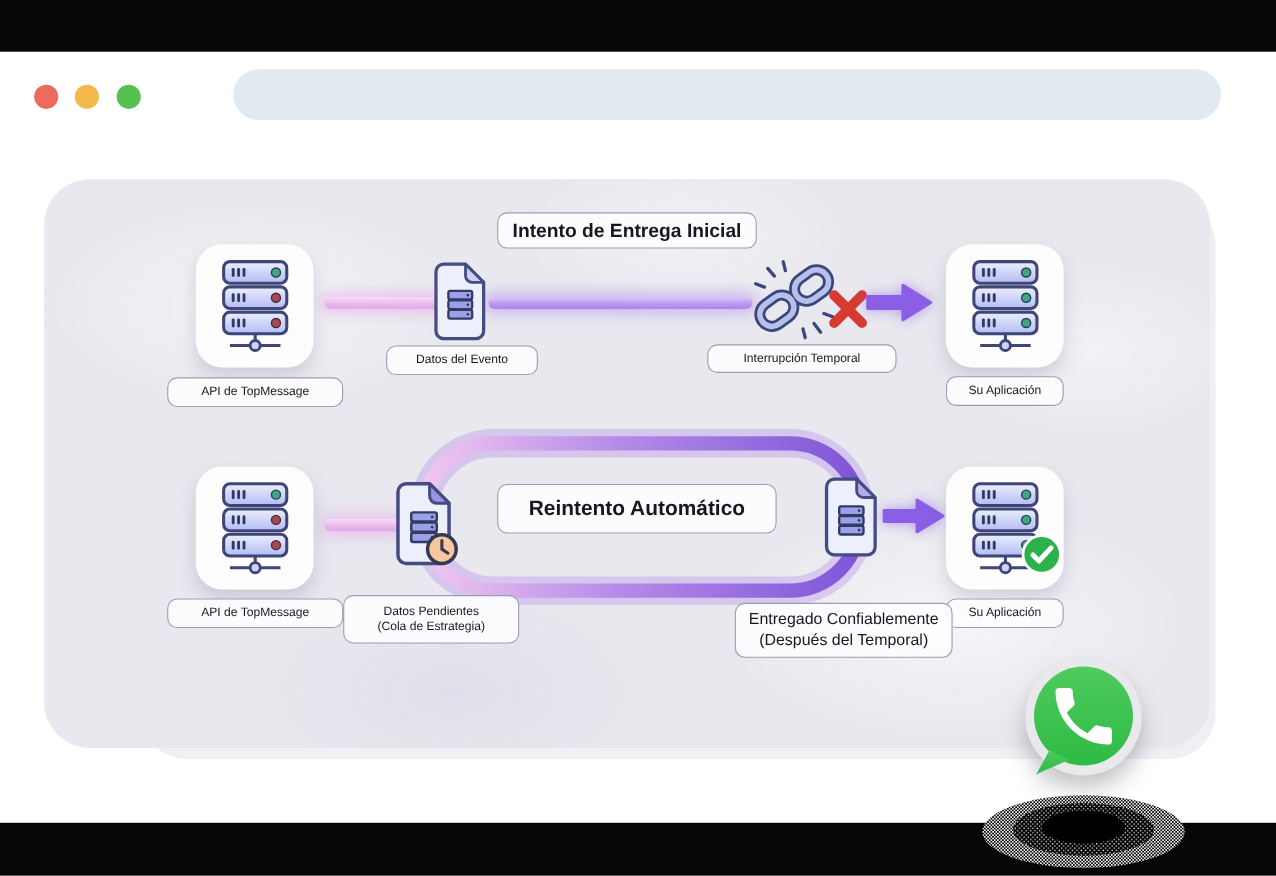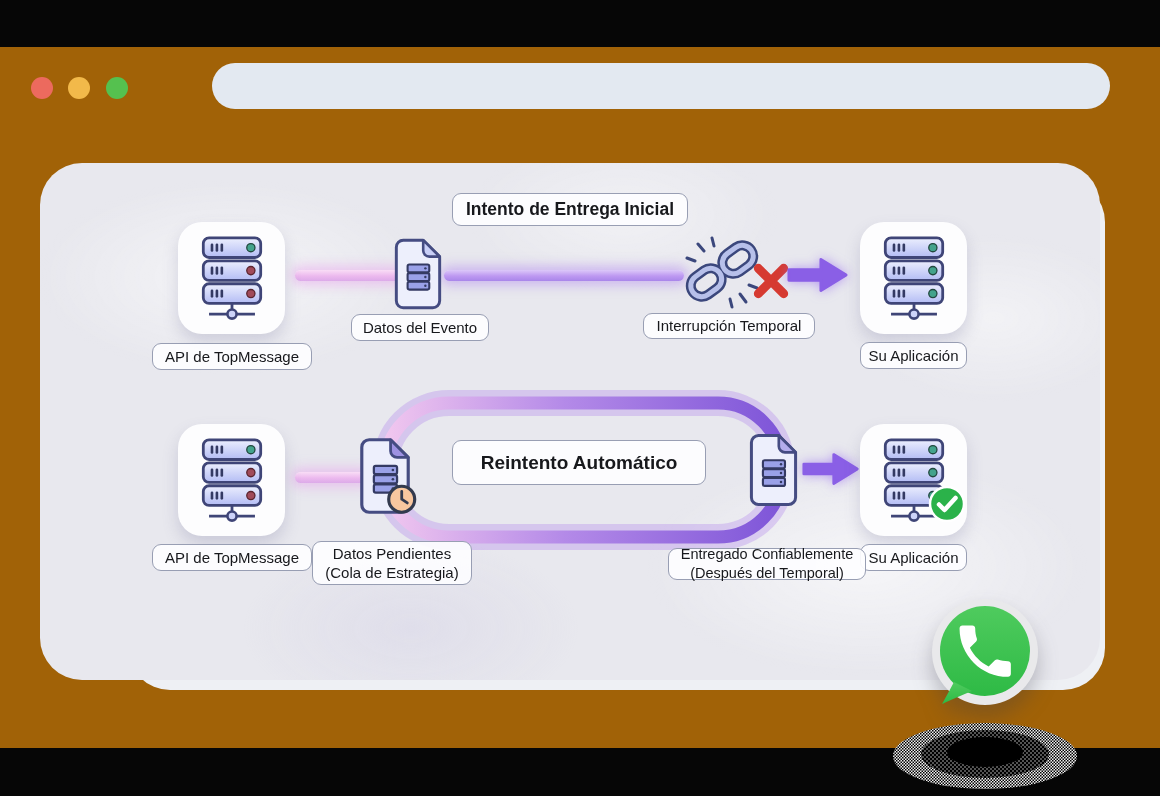--- a/index.html
+++ b/index.html
@@ -4,21 +4,21 @@
 <style>
   html,body{margin:0;padding:0;}
   body{
     width:1160px;height:796px;position:relative;overflow:hidden;
     background:#060606;
     font-family:"Liberation Sans","DejaVu Sans",sans-serif;
     -webkit-font-smoothing:antialiased;
   }
   .page{
     position:absolute;left:0;top:47px;width:1160px;height:701px;
-    background:#a16207;
+    background:#ffffff;
   }
   
   .dot{position:absolute;top:30px;width:22px;height:22px;border-radius:50%;}
   .urlbar{
     position:absolute;left:212px;top:16px;width:898px;height:46px;
     border-radius:23px;background:#e3e9f1;
   }
   
   .card-back{
     position:absolute;left:128px;top:133px;width:977px;height:510px;
@@ -42,21 +42,21 @@
   
   .card{
     position:absolute;width:107px;height:112px;background:#fdfdfe;
     border-radius:24px;box-shadow:0 8px 16px rgba(95,95,140,.22);
     display:flex;align-items:center;justify-content:center;z-index:2;
   }
   
   .tag{
     position:absolute;background:rgba(253,253,255,.93);
     border:1.5px solid #989eb3;border-radius:9px;color:#17181c;
-    font-size:15px;font-weight:500;line-height:1.3;text-align:center;
+    font-size:11px;font-weight:500;line-height:1.3;text-align:center;
     display:flex;flex-direction:column;align-items:center;justify-content:center;
     padding:3px 8px;box-sizing:border-box;z-index:3;white-space:nowrap;
   }
   .tag.bold{font-weight:700;}
   .tag.t-title{font-size:17.5px;}
   .tag.t-retry{font-size:19px;line-height:1.22;}
   .tag.t-small{font-size:14.5px;}
   
   .beam{position:absolute;height:11px;border-radius:6px;z-index:1;}
   .beam.pink{
@@ -298,21 +298,21 @@
         <path d="M22,97 H78" stroke="#3f4577" stroke-width="3.4"></path>
         <circle cx="50" cy="97" r="5.6" fill="#cdd3f8" stroke="#3f4577" stroke-width="3.2"></circle>
       </svg>
       <svg class="icon-svg check-badge" width="40" height="40" viewBox="0 0 40 40">
         <circle cx="20" cy="20" r="17" fill="#2bb24a" stroke="#ffffff" stroke-width="2.5"></circle>
         <path d="M12,20.5 L17.5,26 L28.5,14" stroke="#ffffff" stroke-width="4.5" fill="none" stroke-linecap="round" stroke-linejoin="round"></path>
       </svg>
     </div>
     <div class="tag" style="left:820px;top:381px;width:107px;height:27px">Su Aplicación</div>
 
-    <div class="tag t-small" style="left:628px;top:385px;width:198px;height:32px">
+    <div class="tag t-small" style="left:628px;top:385px;width:198px;height:50px">
       <span>Entregado Confiablemente</span>
       <span>(Después del Temporal)</span>
     </div>
 
   </div>
 
   <div class="wa-widget">
     <svg class="icon-svg" width="112" height="112" viewBox="0 0 112 112">
       <circle cx="56" cy="54" r="53" fill="#e9e9eb"></circle>
       <circle cx="56" cy="53" r="45" fill="url(#wag)"></circle>

